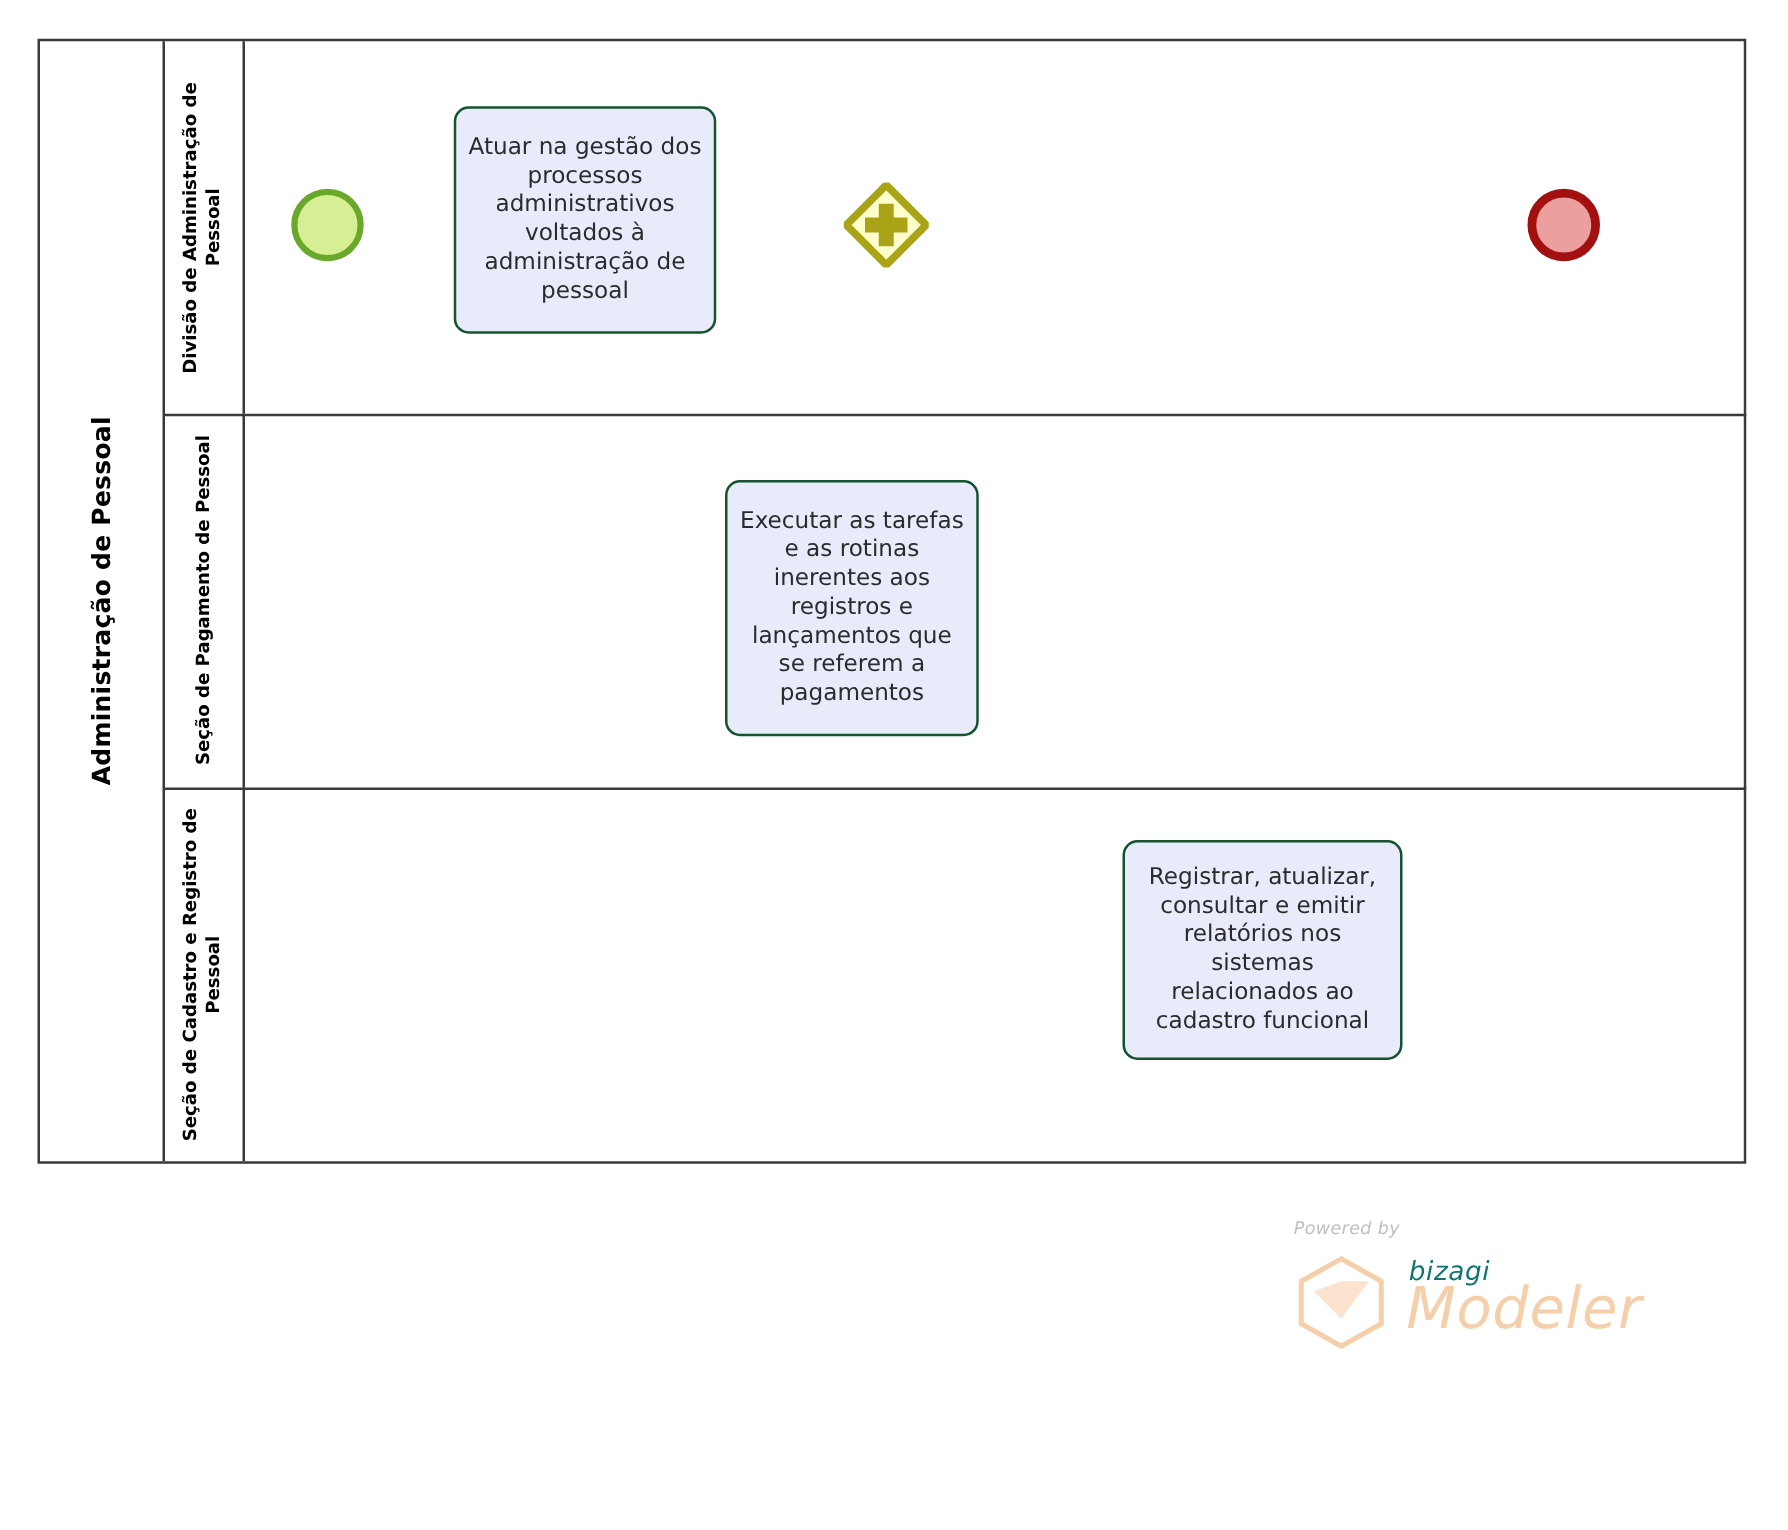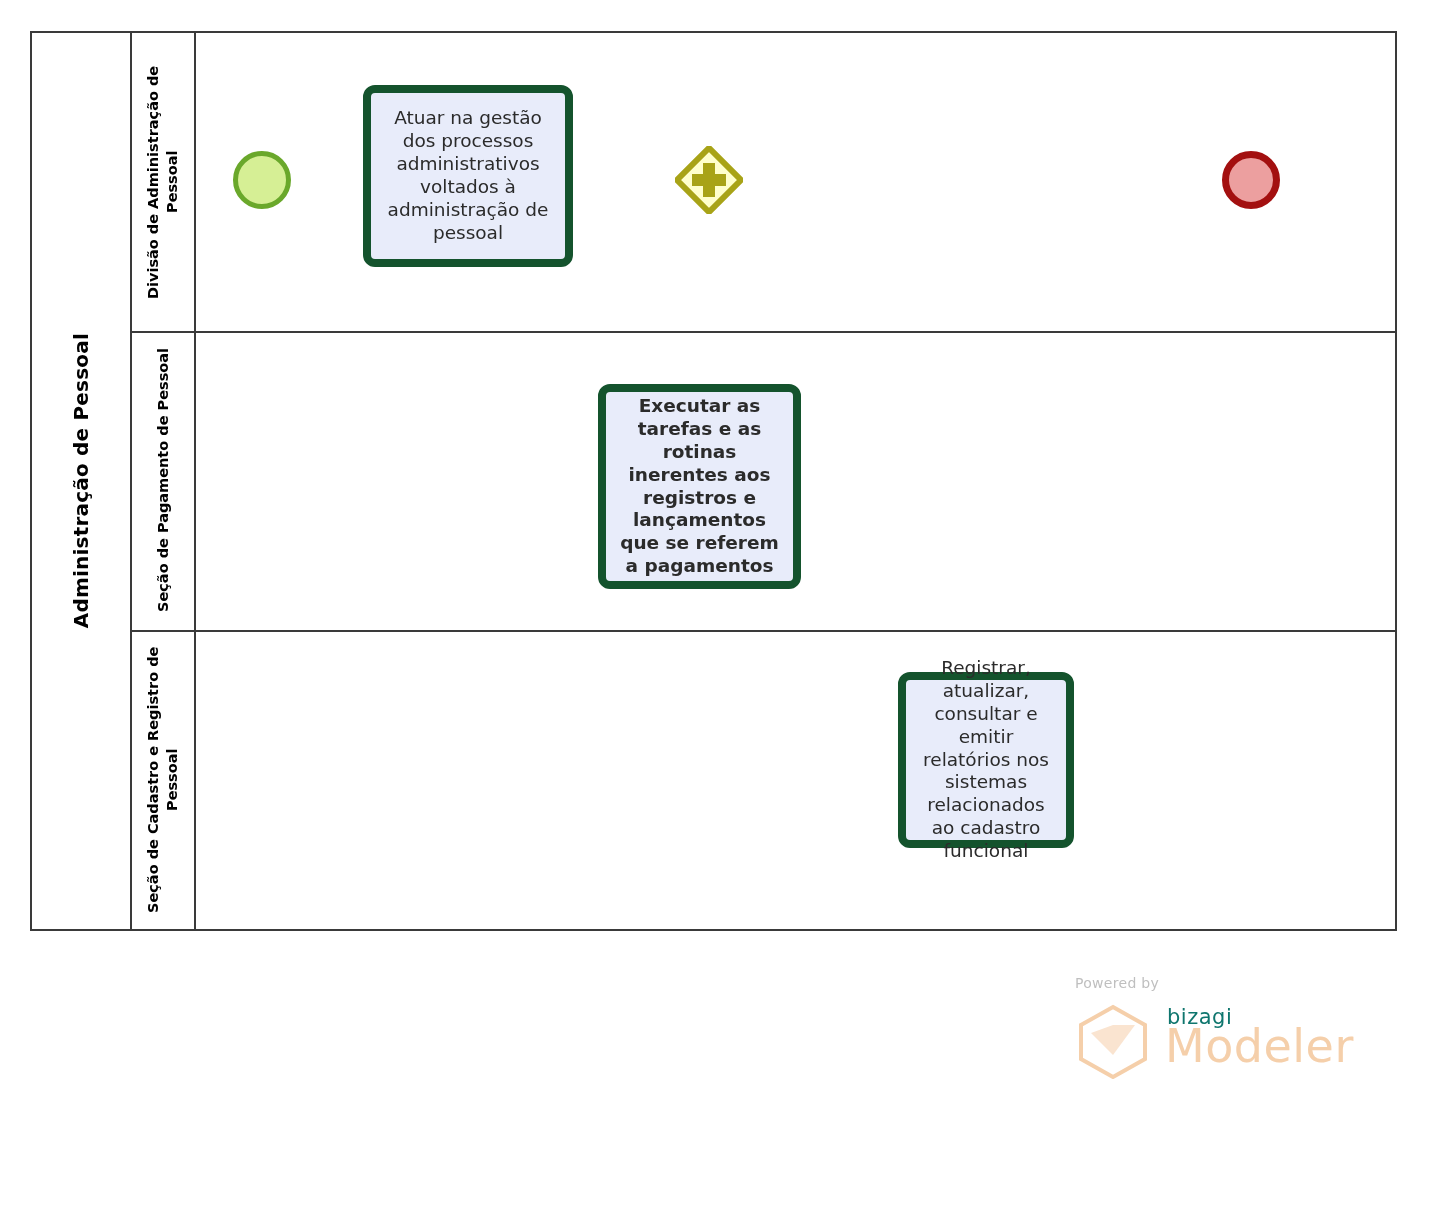--- a/index.html
+++ b/index.html
@@ -100,46 +100,47 @@
     border: 5px solid #6aa82b;
     background: #d6ef95;
   }
   .end-event {
     width: 58px; height: 58px;
     border: 7px solid #a31010;
     background: #ec9f9f;
   }
 
   .task {
-    border: 8px solid #14532d;
+    border: 2px solid #14532d;
     border-radius: 12px;
     background: #e8ecfa;
     display: flex;
     align-items: center;
     justify-content: center;
     text-align: center;
     color: #2b2b2b;
     font-size: 18.5px;
     line-height: 1.24;
     padding: 4px 8px;
     white-space: pre-line;
   }
 
   .gateway {
     width: 68px; height: 68px;
   }
 
   
   .watermark {
     position: absolute;
-    left: 1075px;
+    left: 1035px;
     top: 975px;
     width: 260px;
     height: 105px;
     color: #f3cba5;
+    font-style: italic;
   }
   .wm-powered {
     position: absolute;
     left: 0; top: 0;
     font-size: 14px;
     color: #bfbfbf;
     letter-spacing: .3px;
   }
   .wm-bizagi {
     position: absolute;
@@ -215,23 +216,23 @@
 
   <div class="shape event start-event" style="left:233px;top:151px;"></div>
 
   <div class="shape task" style="left:363px;top:85px;width:210px;height:182px;">Atuar na gestão dos processos administrativos voltados à administração de pessoal</div>
 
   <svg class="shape gateway" style="left:675px;top:146px;" viewBox="0 0 68 68">
     <polygon points="34,2 66,34 34,66 2,34" fill="#ffffcc" stroke="#a8a317" stroke-width="6"></polygon>
     <path d="M28,17 L40,17 L40,28 L51,28 L51,40 L40,40 L40,51 L28,51 L28,40 L17,40 L17,28 L28,28 Z" fill="#a8a317"></path>
   </svg>
 
-  <div class="shape task" style="left:598px;top:384px;width:203px;height:205px;font-weight:bold;">Executar as tarefas e as rotinas inerentes aos registros e lançamentos  que se referem a pagamentos</div>
-
-  <div class="shape task" style="left:898px;top:672px;width:176px;height:176px;">Registrar, atualizar, consultar e emitir relatórios nos sistemas relacionados ao cadastro funcional</div>
+  <div class="shape task" style="left:580px;top:384px;width:203px;height:205px;">Executar as tarefas e as rotinas inerentes aos registros e lançamentos  que se referem a pagamentos</div>
+
+  <div class="shape task" style="left:898px;top:672px;width:224px;height:176px;">Registrar, atualizar, consultar e emitir relatórios nos sistemas relacionados ao cadastro funcional</div>
 
   <div class="shape event end-event" style="left:1222px;top:151px;"></div>
 
   <div class="watermark">
     <span class="wm-powered">Powered by</span>
     <svg class="wm-logo" width="76" height="76" viewBox="0 0 76 76">
       <polygon points="38,4 70,22 70,56 38,74 6,56 6,22" fill="none" stroke="#f5cfaa" stroke-width="4"></polygon>
       <polygon points="38,22 60,22 38,52 16,30" fill="#fae4d0"></polygon>
     </svg>
     <span class="wm-bizagi">bizagi</span>

